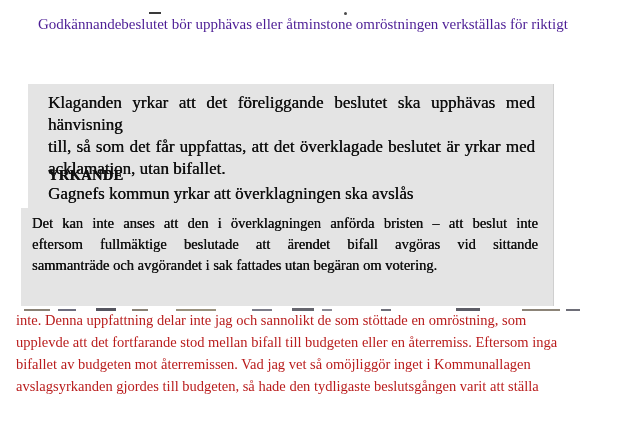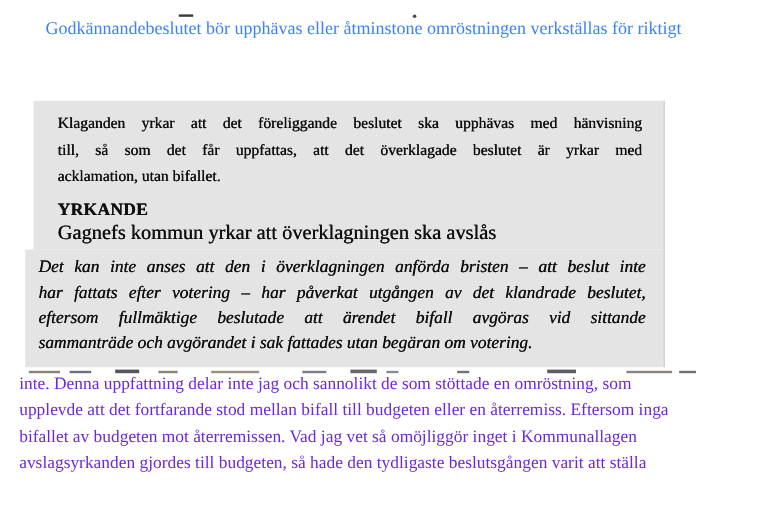--- a/index.html
+++ b/index.html
@@ -22,43 +22,43 @@
   .para { position: absolute; }
   .para .ln { white-space: nowrap; }
   .para .ln.just {
     white-space: normal;
     text-align: justify;
     text-align-last: justify;
   }
   .intro {
     left: 38px; top: 14px;
     font-size: 15px; line-height: 20px;
-    color: #3b82f6;
+    color: #4c1d95;
   }
   .scan-text { color: #101010; text-shadow: 0.3px 0 0 currentColor; }
   .quote1 {
     left: 48px; top: 92px; width: 487px;
-    font-size: 13px; line-height: 22px;
+    font-size: 17px; line-height: 22px;
   }
   .yrkande-heading {
     position: absolute; left: 48px; top: 167px;
     font-size: 14.5px; font-weight: bold; letter-spacing: 0.3px;
   }
   .yrkande-body {
     position: absolute; left: 48px; top: 184px;
     font-size: 17px; white-space: nowrap;
   }
   .quote2 {
     left: 32px; top: 213px; width: 506px;
-    font-size: 14.5px; line-height: 21px; font-style: italic;
+    font-size: 14.5px; line-height: 21px;
   }
   .closing {
     left: 16px; top: 309px;
     font-size: 14.5px; line-height: 22px;
-    color: #6d28d9;
+    color: #b91c1c;
   }
   .art { position: absolute; display: block; }
   .art-dash-top   { left: 149px; top: 12px; width: 12px; height: 2px; background: #3a3a3a; }
   .art-dot-top    { left: 344px; top: 12px; width: 3px;  height: 3px; background: #4a4a4a; border-radius: 50%; }
   .art-r1 { left: 24px;  top: 309px; width: 26px; height: 2px; background: #8a8276; }
   .art-r2 { left: 58px;  top: 309px; width: 18px; height: 2px; background: #6e6e7e; }
   .art-r3 { left: 96px;  top: 308px; width: 20px; height: 3px; background: #55555f; }
   .art-r4 { left: 132px; top: 309px; width: 16px; height: 2px; background: #8a8276; }
   .art-r5 { left: 176px; top: 309px; width: 40px; height: 2px; background: #9a927f; }
   .art-r6 { left: 252px; top: 309px; width: 20px; height: 2px; background: #7d7d89; }
@@ -100,21 +100,20 @@
     <div class="ln just">Klaganden yrkar att det föreliggande beslutet ska upphävas med hänvisning</div>
     <div class="ln just">till, så som det får uppfattas, att det överklagade beslutet är yrkar med</div>
     <div class="ln">acklamation, utan bifallet.</div>
   </div>
 
   <div class="yrkande-heading scan-text">YRKANDE</div>
   <div class="yrkande-body scan-text">Gagnefs kommun yrkar att överklagningen ska avslås</div>
 
   <div class="para quote2 scan-text">
     <div class="ln just">Det kan inte anses att den i överklagningen anförda bristen – att beslut inte</div>
-    <div class="ln just">har fattats efter votering – har påverkat utgången av det klandrade beslutet,</div>
     <div class="ln just">eftersom fullmäktige beslutade att ärendet bifall avgöras vid sittande</div>
     <div class="ln">sammanträde och avgörandet i sak fattades utan begäran om votering.</div>
   </div>
 
   <div class="para closing">
     <div class="ln">inte. Denna uppfattning delar inte jag och sannolikt de som stöttade en omröstning, som</div>
     <div class="ln">upplevde att det fortfarande stod mellan bifall till budgeten eller en återremiss. Eftersom inga</div>
     <div class="ln">bifallet av budgeten mot återremissen. Vad jag vet så omöjliggör inget i Kommunallagen</div>
     <div class="ln">avslagsyrkanden gjordes till budgeten, så hade den tydligaste beslutsgången varit att ställa</div>
   </div>

